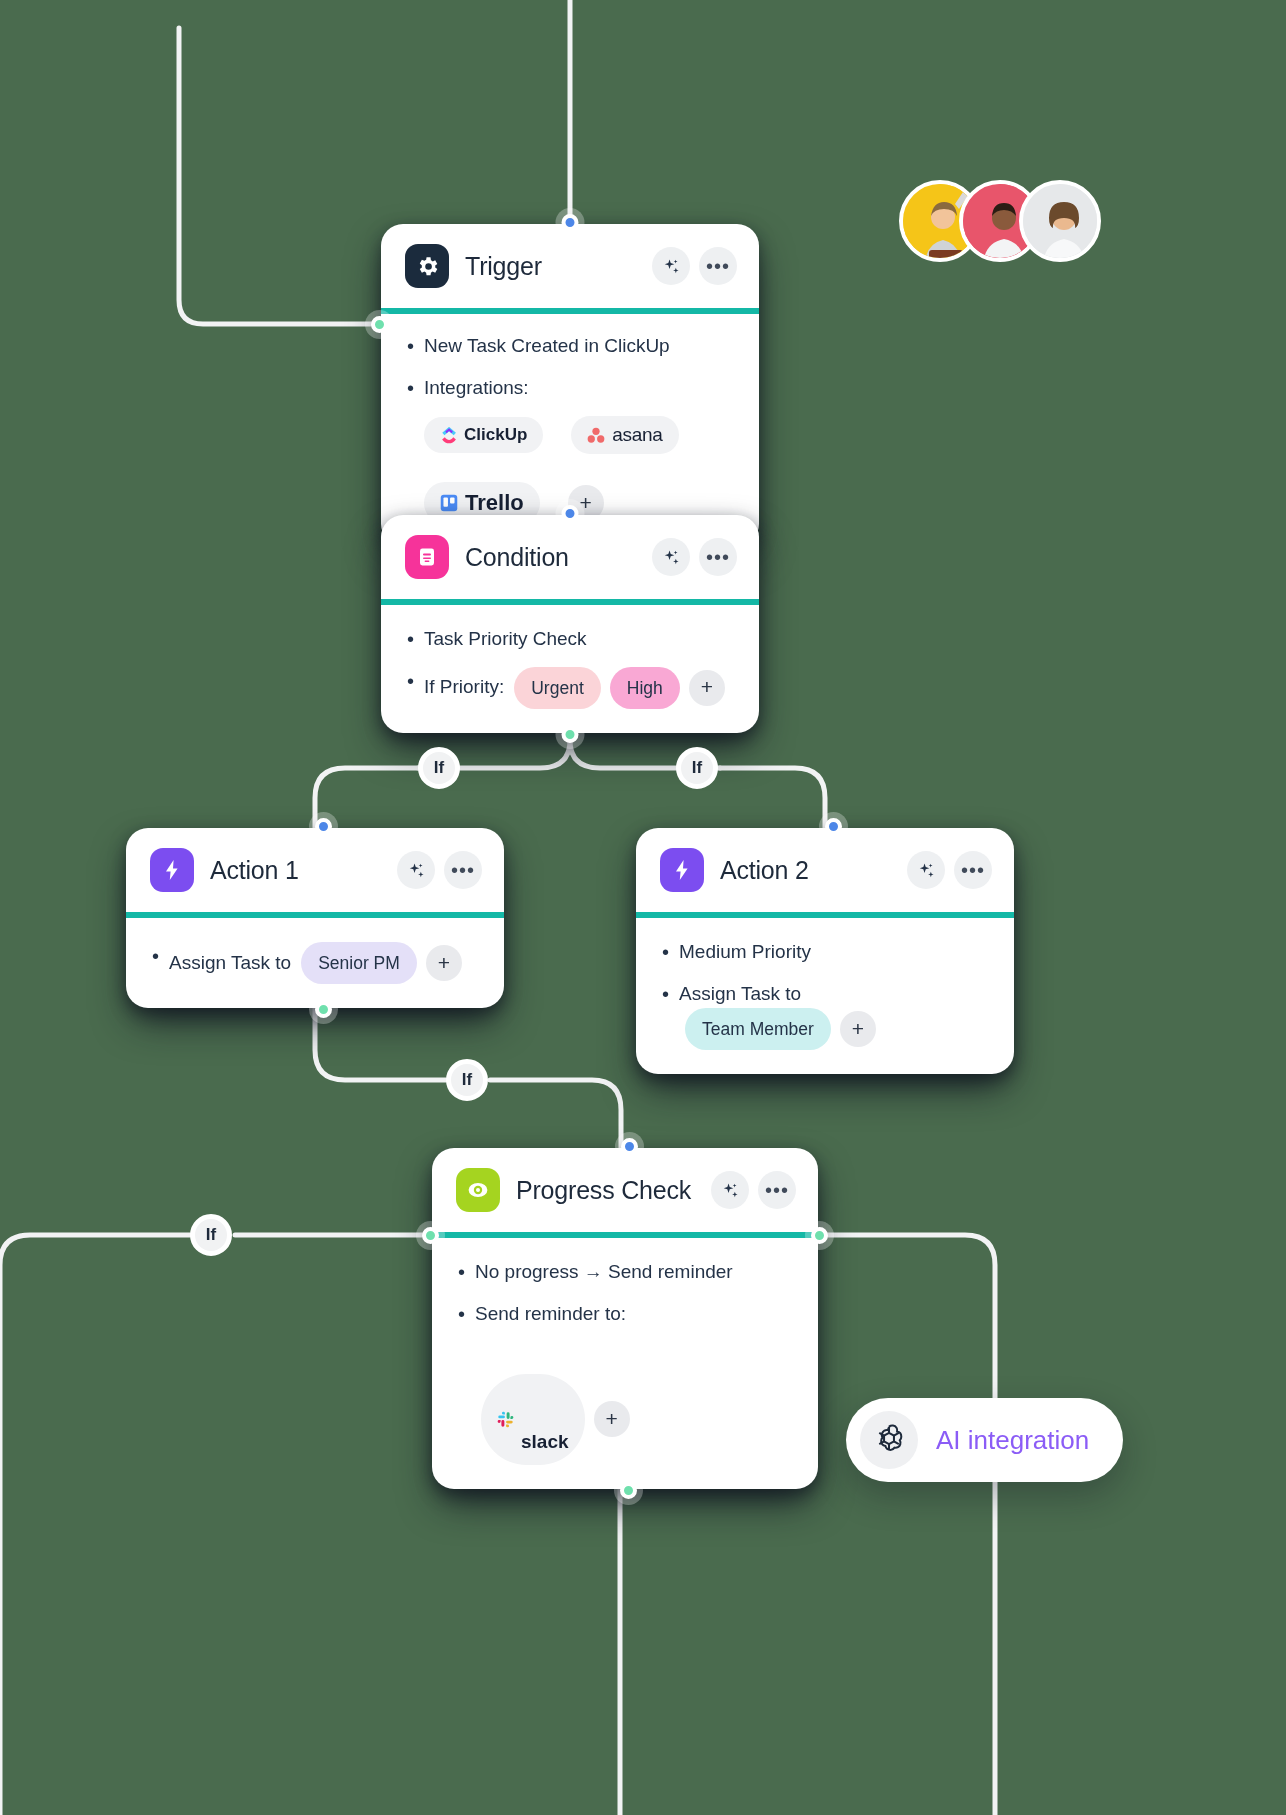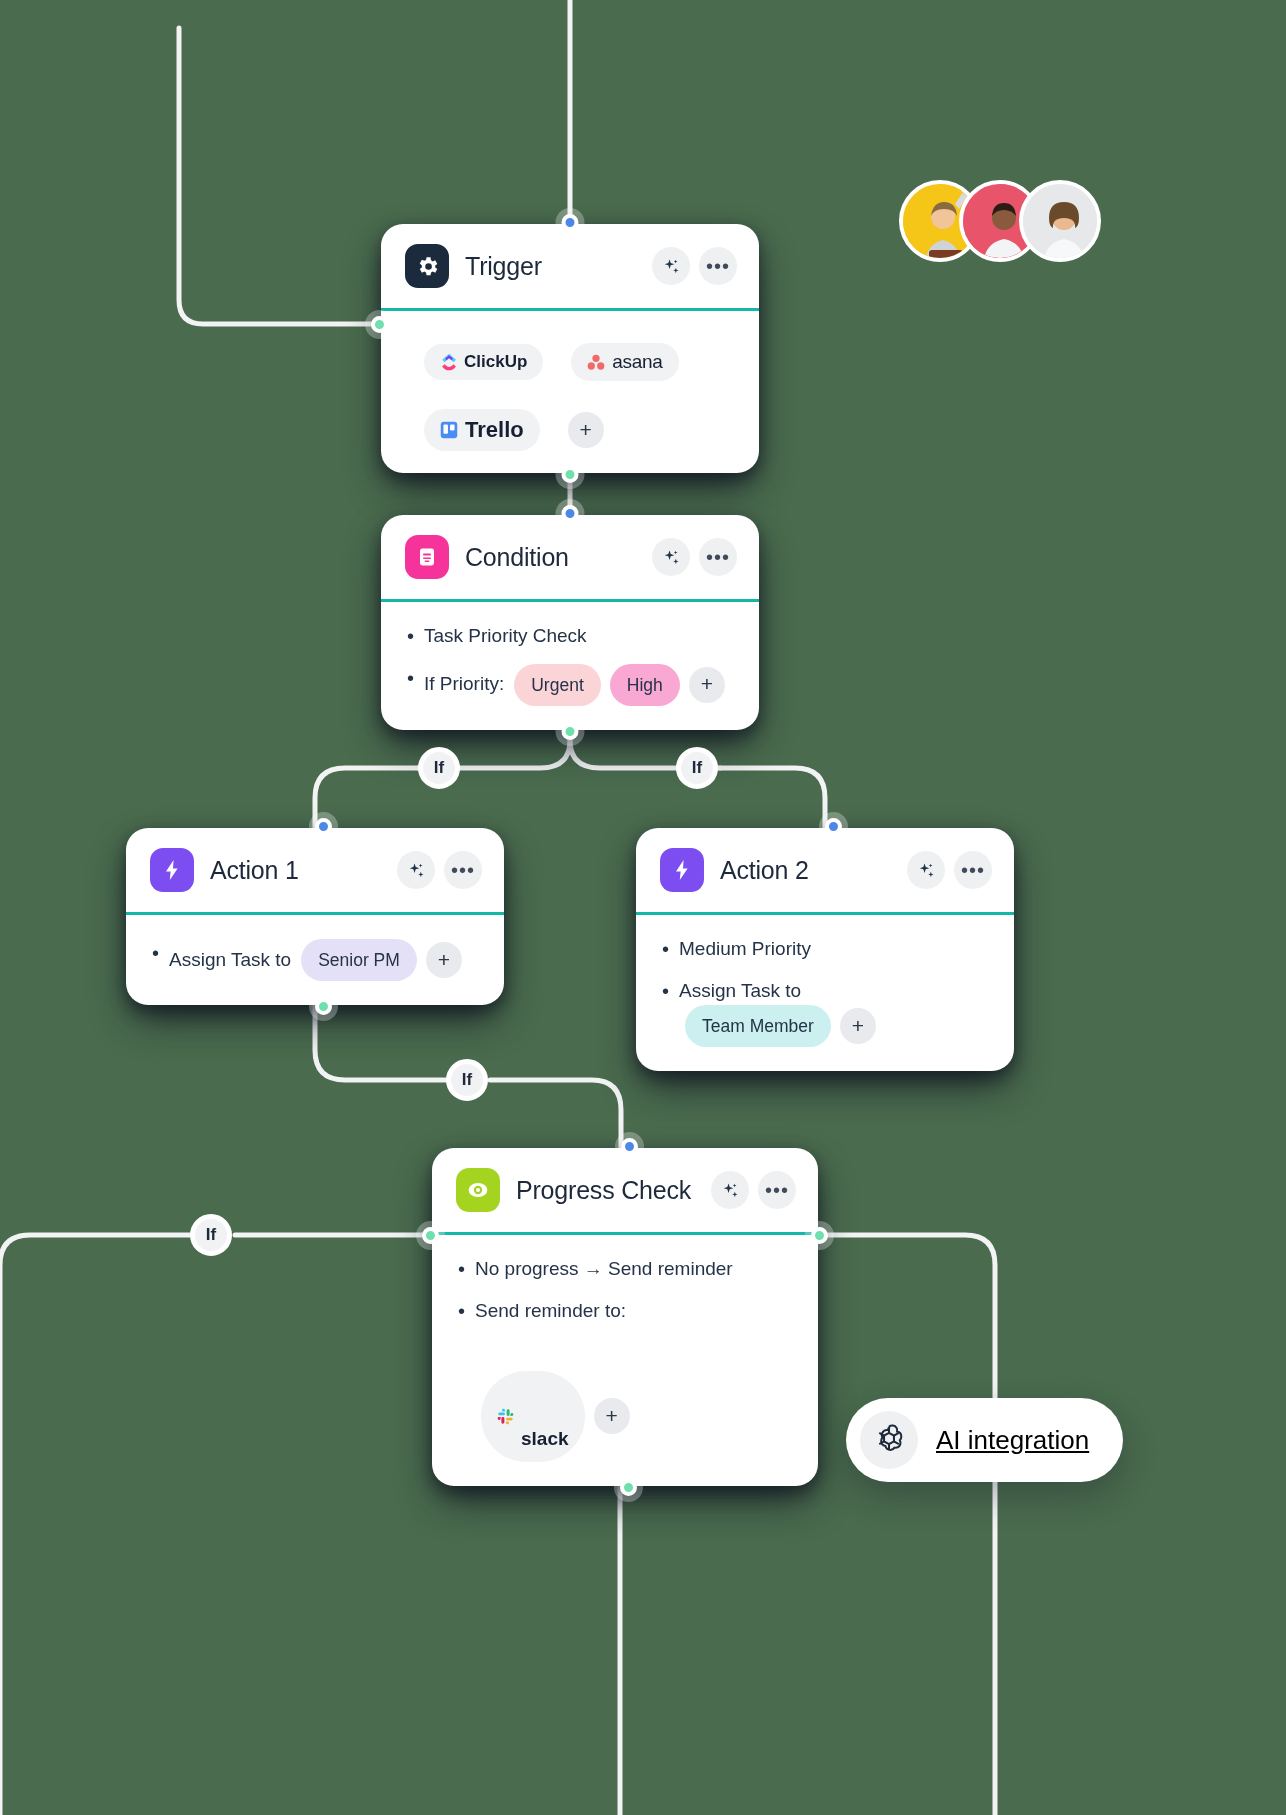--- a/index.html
+++ b/index.html
@@ -18,21 +18,21 @@
   .node {
     position: absolute;
     background: #ffffff;
     border-radius: 22px;
     box-shadow: 0 18px 38px -6px rgba(15,20,32,.85),
                 0 6px 16px rgba(15,20,32,.55);
   }
   .node-head {
     display: flex; align-items: center;
     padding: 20px 22px 20px 24px;
-    border-bottom: 3px solid #14b8a6;
+    border-bottom: 6px solid #14b8a6;
     gap: 16px;
   }
   .node-icon {
     width: 44px; height: 44px; border-radius: 13px;
     display: flex; align-items: center; justify-content: center;
     flex: none;
   }
   .node-title {
     font-size: 25px; color: #1e2a3b; font-weight: 400;
     letter-spacing: -.2px; flex: 1; white-space: nowrap;
@@ -115,21 +115,21 @@
     display: flex; align-items: center; gap: 18px;
     background: #ffffff; border-radius: 999px;
     padding: 13px 34px 13px 14px;
     box-shadow: 0 14px 34px rgba(15,20,32,.30);
   }
   #aipill .oai {
     width: 58px; height: 58px; border-radius: 50%;
     background: #eff0f2; display: flex; align-items: center; justify-content: center;
     flex: none;
   }
-  #aipill .ailabel { font-size: 26px; color: #000000; white-space: nowrap; text-decoration: underline; }
+  #aipill .ailabel { font-size: 26px; color: #8b5cf6; white-space: nowrap; }
 </style>
 </head>
 <body>
 
 <div id="stage">
 
   <svg id="wires" viewBox="0 0 1286 1815">
     <g fill="none" stroke="#f2f3f4" stroke-width="5" stroke-linecap="round">
 
       <path d="M570 0 L570 224"></path>
@@ -202,20 +202,28 @@
             <path d="M17.5 13.5 18.4 16l2.6.9-2.6.9-.9 2.6-.9-2.6-2.6-.9 2.6-.9z"></path>
             <path d="M17.2 3.4 17.8 5.2 19.6 5.8 17.8 6.4 17.2 8.2 16.6 6.4 14.8 5.8 16.6 5.2z"></path>
           </svg>
         </button>
         <button class="hbtn">
           <span class="dots">•••</span>
         </button>
       </div>
     </div>
     <div class="node-body">
+      <ul class="blist">
+        <li>
+          <span>New Task Created in ClickUp</span>
+        </li>
+        <li>
+          <span>Integrations:</span>
+        </li>
+      </ul>
       <div class="row-wrap" style="margin-top:14px; padding-left:19px;gap:28px;">
         <span class="chip">
           <span class="logo">
             <svg width="17" height="17" viewBox="0 0 24 24" aria-hidden="true">
               <path d="M3 17.5 6.8 14.6c2 2.6 4.1 3.8 6 3.8 1.9 0 4-1.2 5.9-3.8L22.5 17.5c-2.8 3.7-6.1 5.6-9.7 5.6s-7-1.9-9.8-5.6z" fill="#ff3c79"></path>
               <path d="M12.8 6 6.3 11.6 3.2 8l9.6-8.2L22.5 8l-3.1 3.6z" fill="#49ccf9"></path>
               <path d="M12.8 1.8 18.2 6.4l-2 2.3-3.4-2.9-3.4 2.9-2-2.3z" fill="#8930fd"></path>
             </svg>
           </span>
           <span>ClickUp</span>

